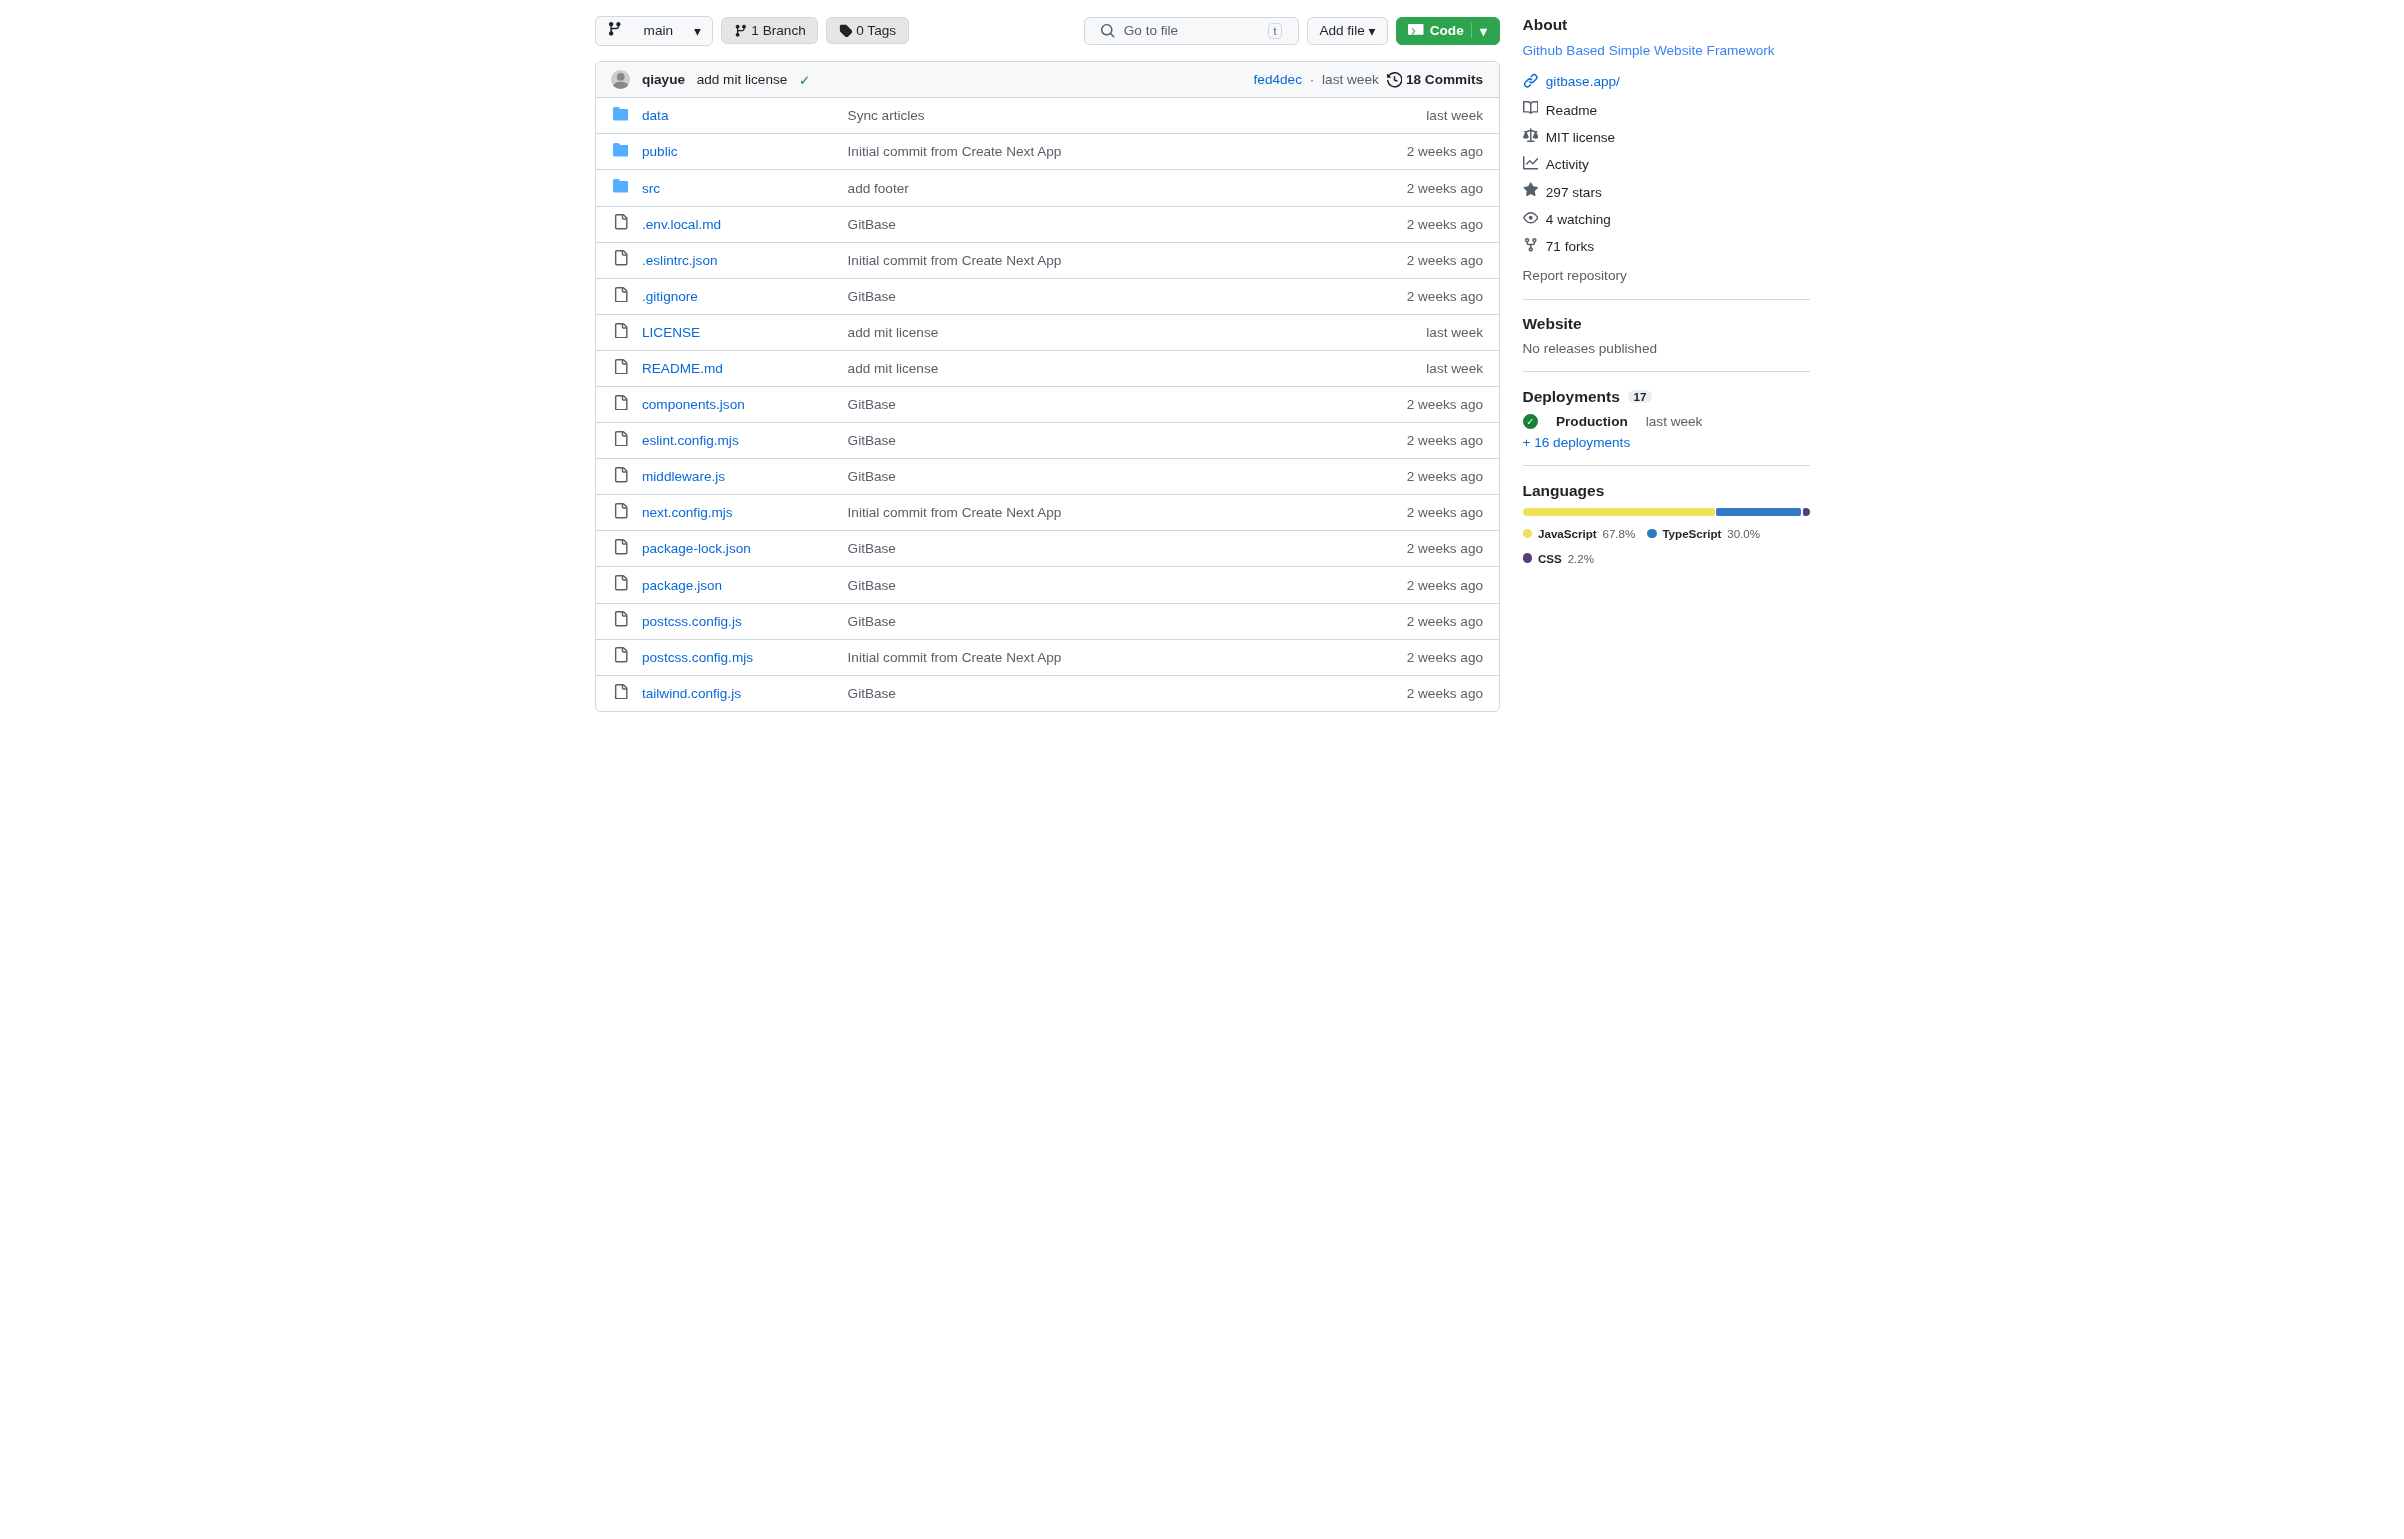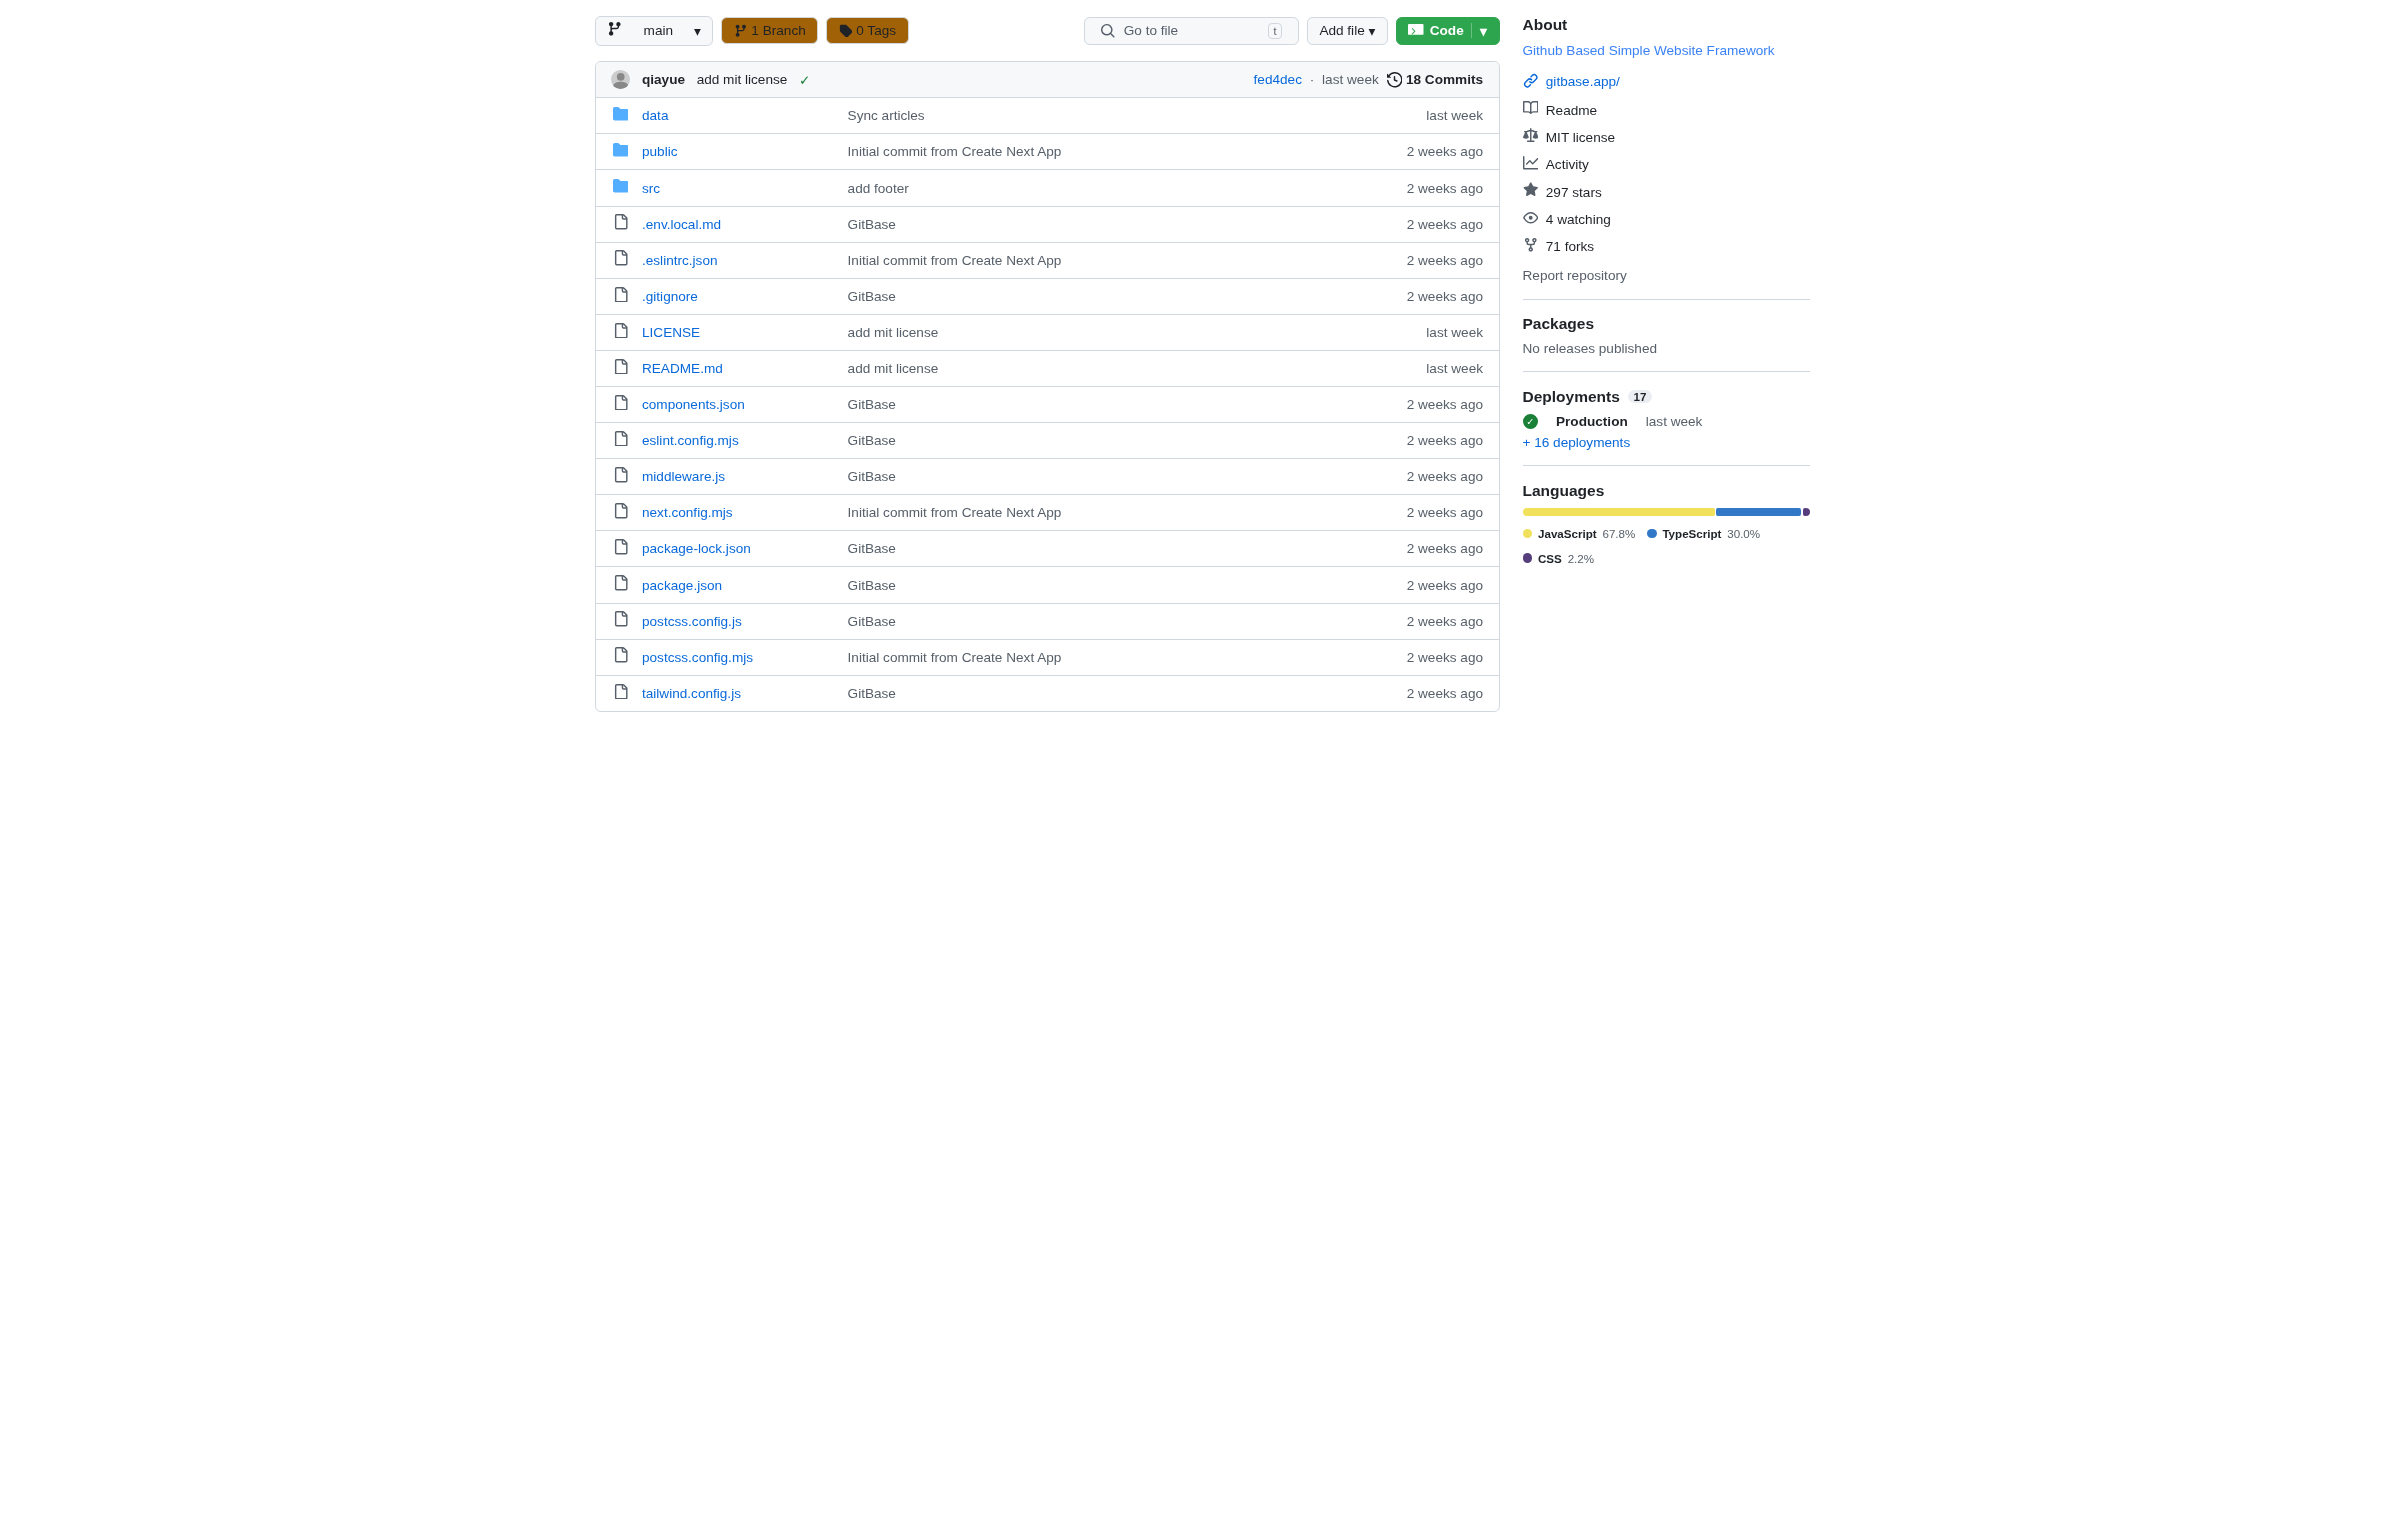--- a/index.html
+++ b/index.html
@@ -45,21 +45,21 @@
       font-weight: 500;
       color: #1f2328;
     }
     .branch-tag {
       display: flex;
       align-items: center;
       gap: 3.9px;
       padding: 4.9px 11.6px;
       border: 1px solid #d0d7de;
       border-radius: 5.8px;
-      background: #a16207;
+      background: #e5e5e5;
       font-size: 13.6px;
       color: #1f2328;
     }
     .toolbar-spacer { flex: 1; }
     .search-btn {
       display: flex;
       align-items: center;
       gap: 7.8px;
       padding: 4.9px 15.5px;
       border: 1px solid #d0d7de;
@@ -645,21 +645,21 @@
     <span class="icon"><svg width="15.5" height="15.5" viewBox="0 0 16 16" fill="currentColor">
               <path d="M5 5.372v.878c0 .414.336.75.75.75h4.5a.75.75 0 0 0 .75-.75v-.878a2.25 2.25 0 1 1 1.5 0v.878a2.25 2.25 0 0 1-2.25 2.25h-1.5v2.128a2.251 2.251 0 1 1-1.5 0V8.5h-1.5A2.25 2.25 0 0 1 3.5 6.25v-.878a2.25 2.25 0 1 1 1.5 0ZM5 3.25a.75.75 0 1 0-1.5 0 .75.75 0 0 0 1.5 0Zm6.75.75a.75.75 0 1 0 0-1.5.75.75 0 0 0 0 1.5Zm-3 8.75a.75.75 0 1 0-1.5 0 .75.75 0 0 0 1.5 0Z"></path>
             </svg></span>
     <span>71 forks</span>
   </div>
       </div>
 
     <span class="report-link">Report repository</span>
 
     <div class="sidebar-section">
-      <h3 class="sidebar-section-title">Packages</h3>
+      <h3 class="sidebar-section-title">Website</h3>
       <p class="sidebar-muted">No releases published</p>
     </div>
 
 
     <div class="sidebar-section">
       <div class="deployments-header">
         <h3 class="deployments-title">Deployments</h3>
         <span class="badge">17</span>
       </div>
       <div class="production-row">

